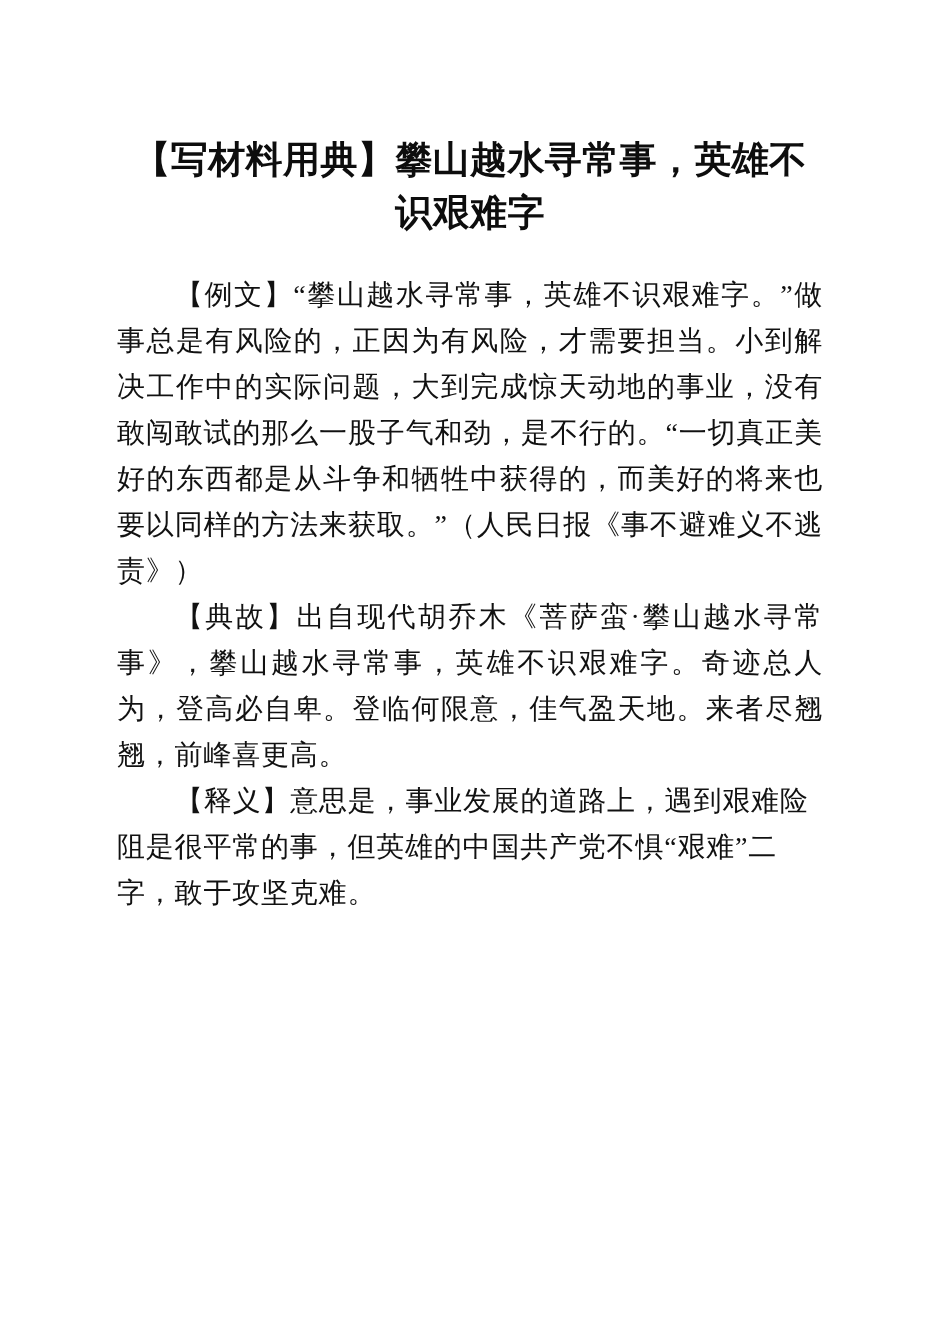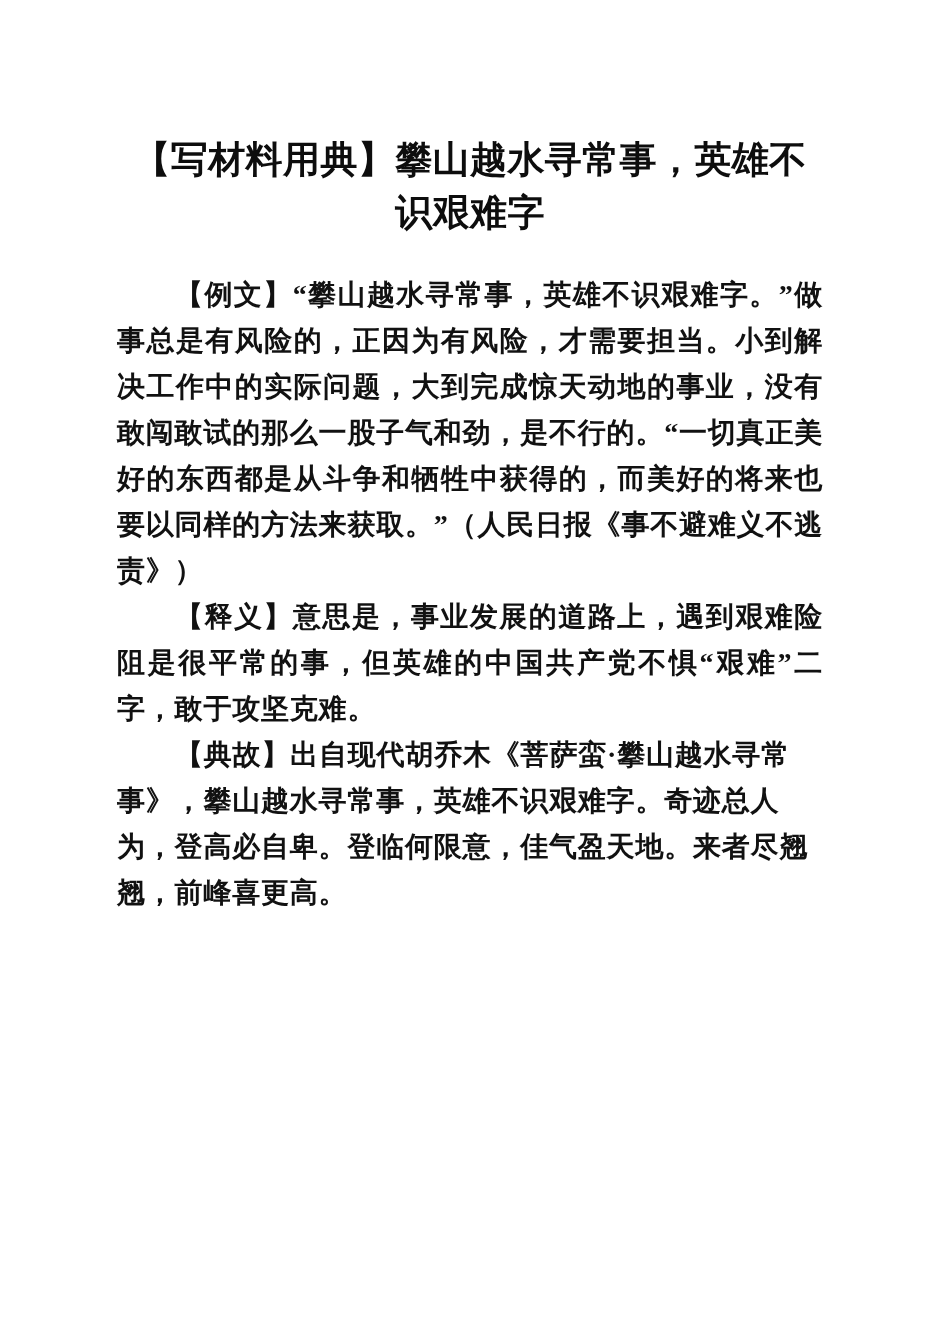--- a/index.html
+++ b/index.html
@@ -38,21 +38,20 @@
     letter-spacing: 0.4px;
     color: #0d0d0d;
     margin: 0;
   }
 
   .body-block {
     position: absolute;
     left: 117px;
     top: 272px;
     width: 706px;
-    font-weight: bold;
   }
 
   .para {
     margin: 0;
     padding: 0;
     font-family: "Liberation Serif", "DejaVu Serif", serif;
     font-size: 28px;
     line-height: 46px;
     letter-spacing: 0.8px;
     text-align: justify;
@@ -68,17 +67,17 @@
 </style>
 </head>
 <body>
 
 <div class="page">
 
   <h1 class="doc-title">【写材料用典】攀山越水寻常事，英雄不识艰难字</h1>
 
   <div class="body-block">
     <p class="para">【例文】“攀山越水寻常事，英雄不识艰难字。”做事总是有风险的，正因为有风险，才需要担当。小到解决工作中的实际问题，大到完成惊天动地的事业，没有敢闯敢试的那么一股子气和劲，是不行的。“一切真正美好的东西都是从斗争和牺牲中获得的，而美好的将来也要以同样的方法来获取。”（人民日报《事不避难义不逃责》）</p>
+    <p class="para">【典故】出自现代胡乔木《菩萨蛮·攀山越水寻常事》，攀山越水寻常事，英雄不识艰难字。奇迹总人为，登高必自卑。登临何限意，佳气盈天地。来者尽翘翘，前峰喜更高。</p>
     <p class="para">【释义】意思是，事业发展的道路上，遇到艰难险阻是很平常的事，但英雄的中国共产党不惧“艰难”二字，敢于攻坚克难。</p>
-    <p class="para">【典故】出自现代胡乔木《菩萨蛮·攀山越水寻常事》，攀山越水寻常事，英雄不识艰难字。奇迹总人为，登高必自卑。登临何限意，佳气盈天地。来者尽翘翘，前峰喜更高。</p>
   </div>
 
 </div>
 
 </body></html>

